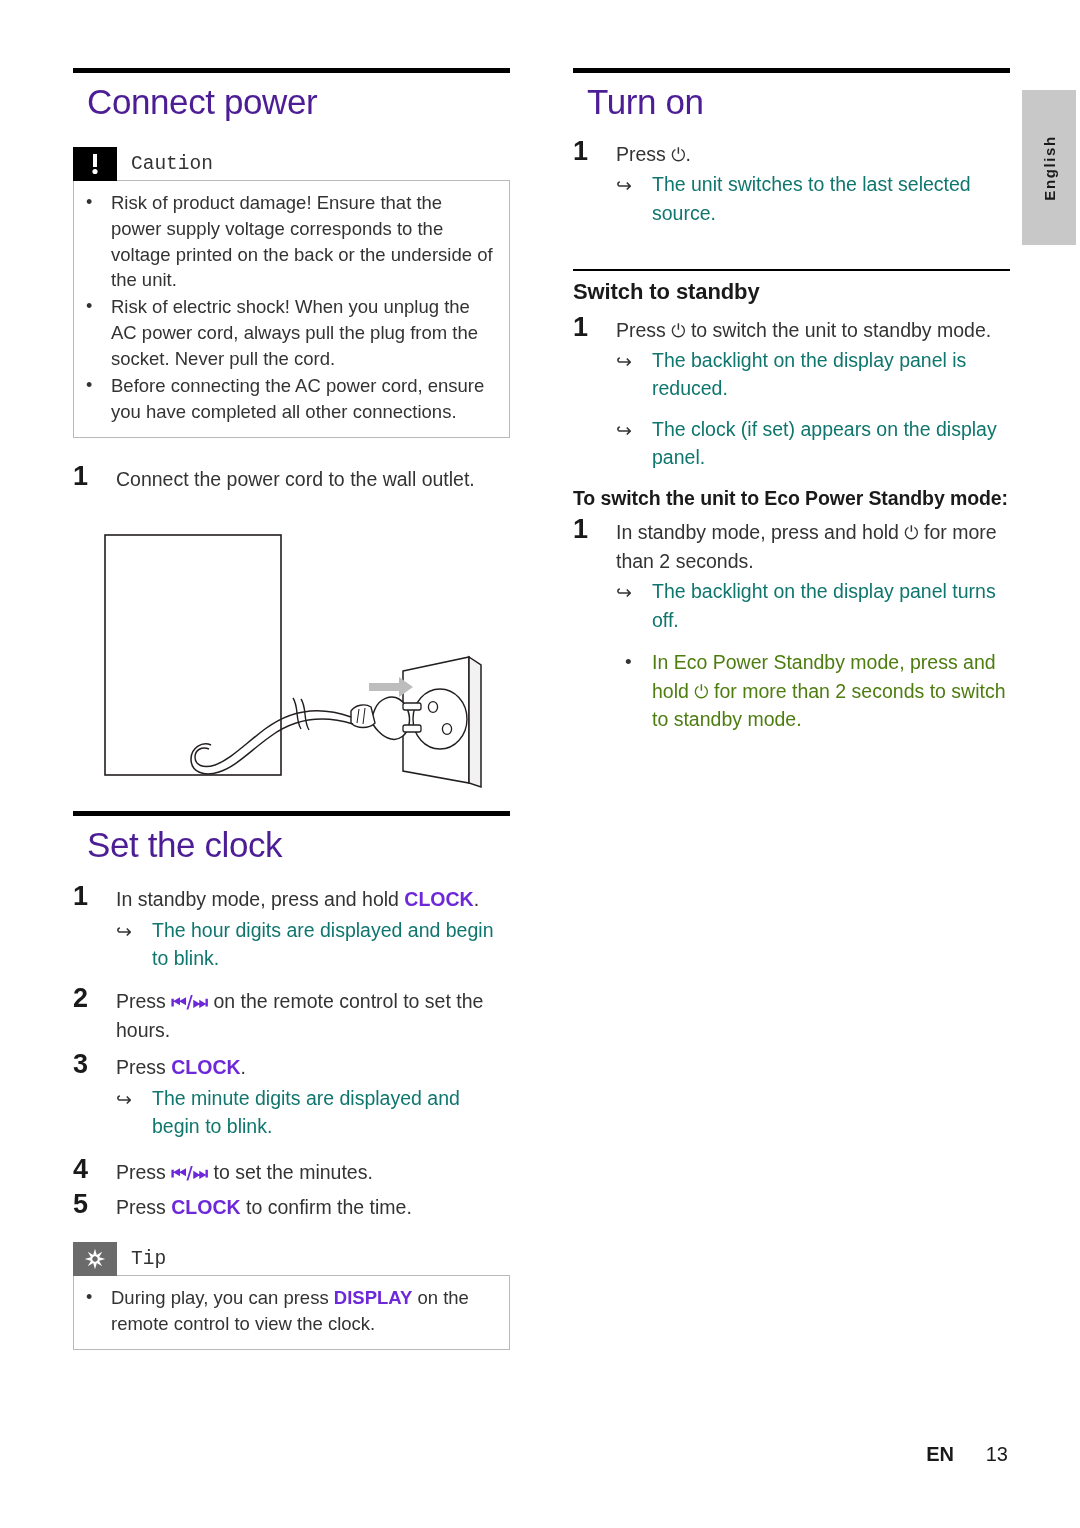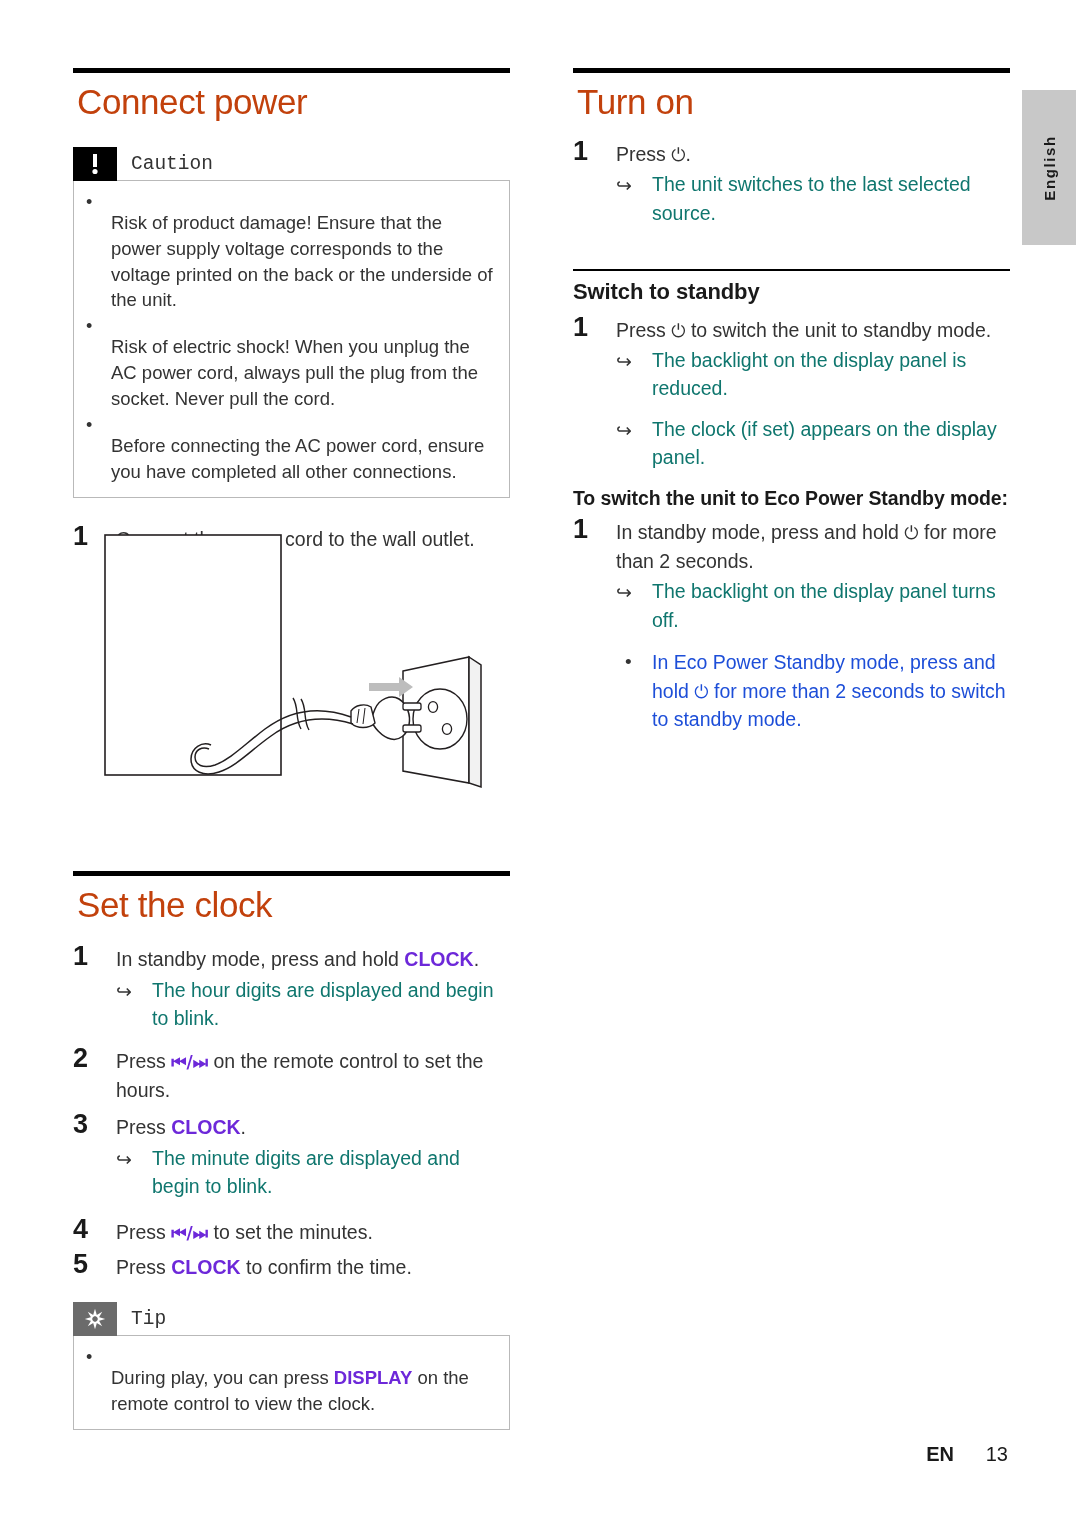--- a/index.html
+++ b/index.html
@@ -44,23 +44,23 @@
   .rule-thin {
     height: 2px;
     background: #000;
     width: 100%;
     margin: 0 0 8px 0;
   }
   h1.section-title {
     font-size: 35px;
     font-weight: 400;
     letter-spacing: -0.4px;
-    margin: 2px 0 26px 4px;
+    margin: 2px 0 26px 14px;
     line-height: 1.08;
-    color: #c2410c;
+    color: #4c1d95;
   }
   h2.sub-title {
     font-size: 22px;
     font-weight: 700;
     margin: 2px 0 6px 0;
     line-height: 1.15;
     letter-spacing: -0.1px;
     color: #1a1a1a;
   }
   h3.inline-head {
@@ -131,21 +131,21 @@
     line-height: 1.46;
     color: #333;
     text-align: left;
     padding-left: 9px;
     box-sizing: border-box;
   }
   .sub-bullet-text {
     flex: 1 1 auto;
     font-size: 19.5px;
     line-height: 1.46;
-    color: #1d4ed8;
+    color: #4d7c0f;
   }
 
   
   .note { position: relative; margin: 0; }
   .note-head {
     display: flex;
     align-items: stretch;
     height: 34px;
     font-family: Liberation Mono, monospace;
   }
@@ -180,21 +180,21 @@
     line-height: 1.40;
     color: #333;
     margin-bottom: 1px;
   }
   .note-dot {
     flex: 0 0 auto;
     width: 25px;
     font-size: 18px;
     line-height: 1.40;
   }
-  .note-text { flex: 1 1 auto; margin-top: 20px; }
+  .note-text { flex: 1 1 auto; }
 
   b, .bold { font-weight: 700; color: #6d28d9; }
 
   .sym {
     font-family: "DejaVu Sans", sans-serif;
     font-size: 17px;
     letter-spacing: 0;
   }
   .sym-power { font-size: 18px; }
 

